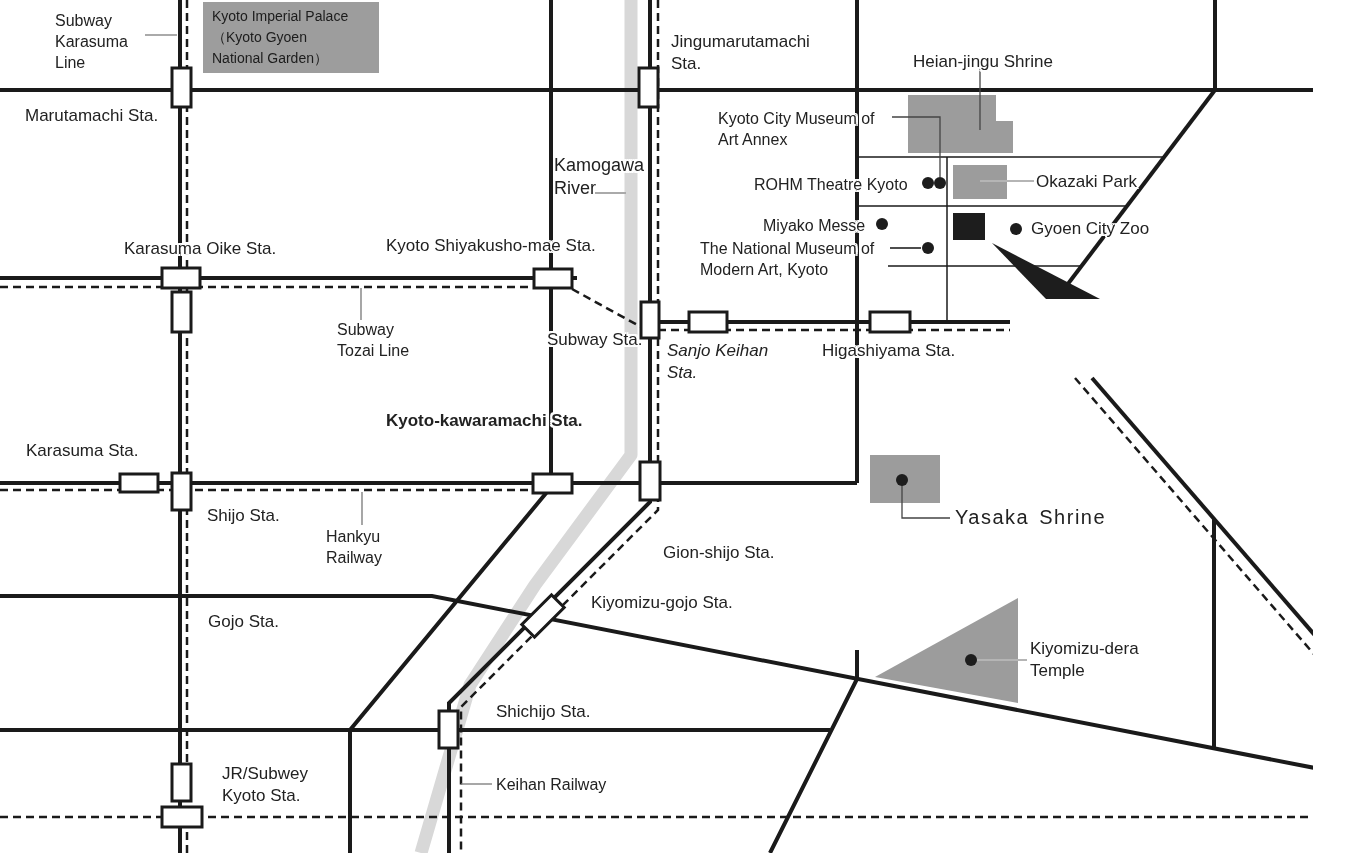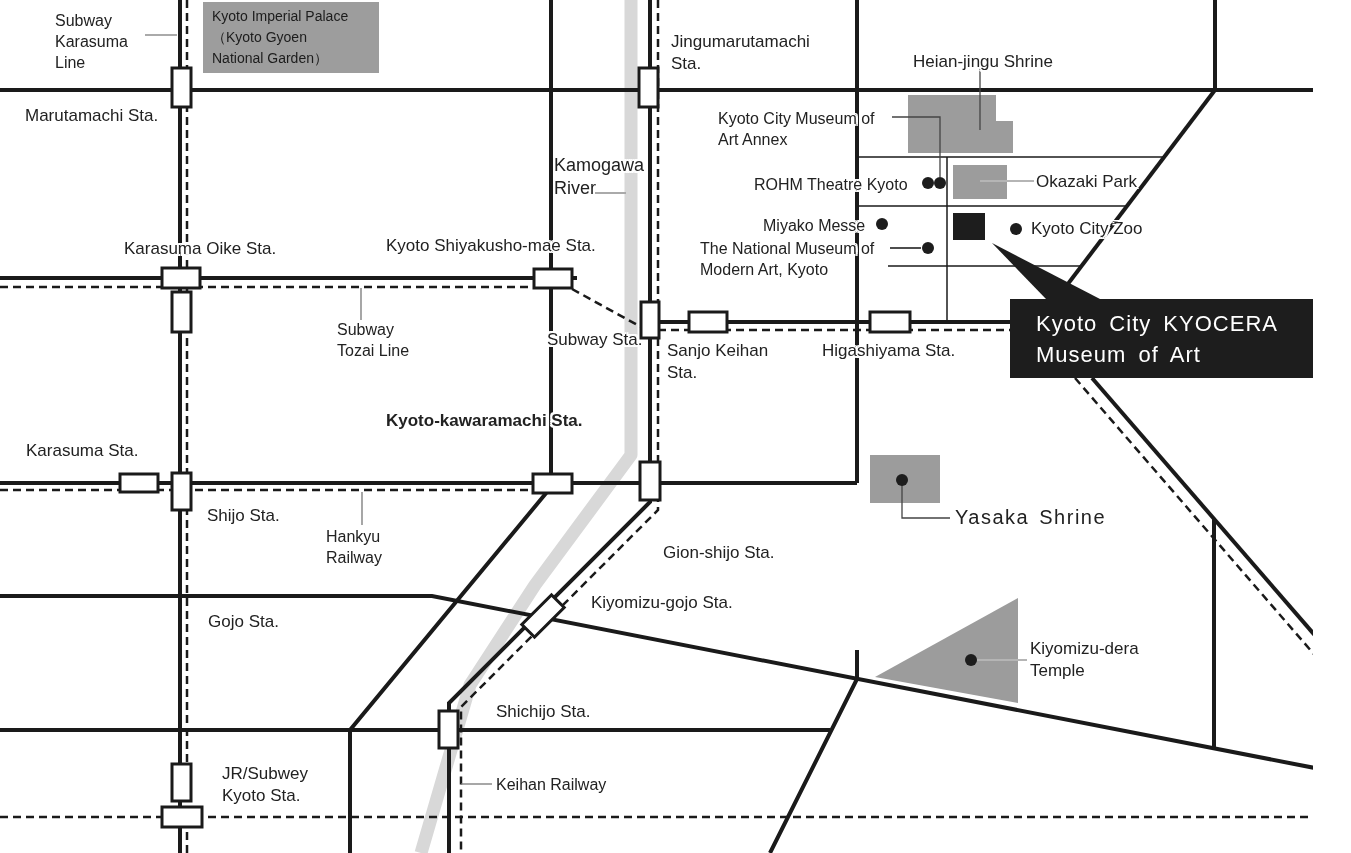--- a/index.html
+++ b/index.html
@@ -119,41 +119,39 @@
   <div class="lbl" style="left:913px;top:51px;">Heian-jingu Shrine</div>
   <div class="lbl fs18" style="left:541px;top:154px;margin-left:13px;">Kamogawa
 River</div>
   <div class="lbl fs16" style="left:718px;top:108px;">Kyoto City Museum of
 Art Annex</div>
   <div class="lbl fs16" style="left:754px;top:174px;">ROHM Theatre Kyoto</div>
   <div class="lbl" style="left:1036px;top:171px;text-align:center;">Okazaki Park</div>
   <div class="lbl fs16" style="left:763px;top:215px;">Miyako Messe</div>
   <div class="lbl fs16" style="left:700px;top:238px;">The National Museum of
 Modern Art, Kyoto</div>
-  <div class="lbl" style="left:1031px;top:218px;">Kyoto City Zoo</div>
+  <div class="lbl" style="left:1031px;top:218px;">Gyoen City Zoo</div>
   <div class="lbl" style="left:124px;top:238px;">Karasuma Oike Sta.</div>
   <div class="lbl" style="left:386px;top:235px;">Kyoto Shiyakusho-mae Sta.</div>
   <div class="lbl fs16" style="left:337px;top:319px;">Subway
 Tozai Line</div>
   <div class="lbl" style="left:547px;top:329px;">Subway Sta.</div>
-  <div class="lbl" style="left:667px;top:340px;">Sanjo Keihan
+  <div class="lbl" style="left:667px;top:340px;font-style:italic;">Sanjo Keihan
 Sta.</div>
   <div class="lbl" style="left:822px;top:340px;">Higashiyama Sta.</div>
   <div class="lbl" style="left:26px;top:440px;">Karasuma Sta.</div>
   <div class="lbl" style="left:386px;top:410px;font-weight:bold;">Kyoto-kawaramachi Sta.</div>
   <div class="lbl" style="left:207px;top:505px;">Shijo Sta.</div>
   <div class="lbl fs16" style="left:326px;top:526px;">Hankyu
 Railway</div>
   <div class="lbl" style="left:663px;top:506px;margin-top:36px;">Gion-shijo Sta.</div>
   <div class="lbl" style="left:591px;top:592px;">Kiyomizu-gojo Sta.</div>
   <div class="lbl" style="left:208px;top:611px;">Gojo Sta.</div>
   <div class="lbl yasaka" style="left:955px;top:506px;">Yasaka Shrine</div>
   <div class="lbl" style="left:1030px;top:638px;">Kiyomizu-dera
 Temple</div>
   <div class="lbl" style="left:496px;top:701px;">Shichijo Sta.</div>
   <div class="lbl fs16" style="left:496px;top:774px;">Keihan Railway</div>
   <div class="lbl" style="left:222px;top:763px;">JR/Subwey
 Kyoto Sta.</div>
 
-  <div class="callout">Kyoto City KYOCERA
-Museum of Art</div>
 
 </div>
 
 </body></html>

